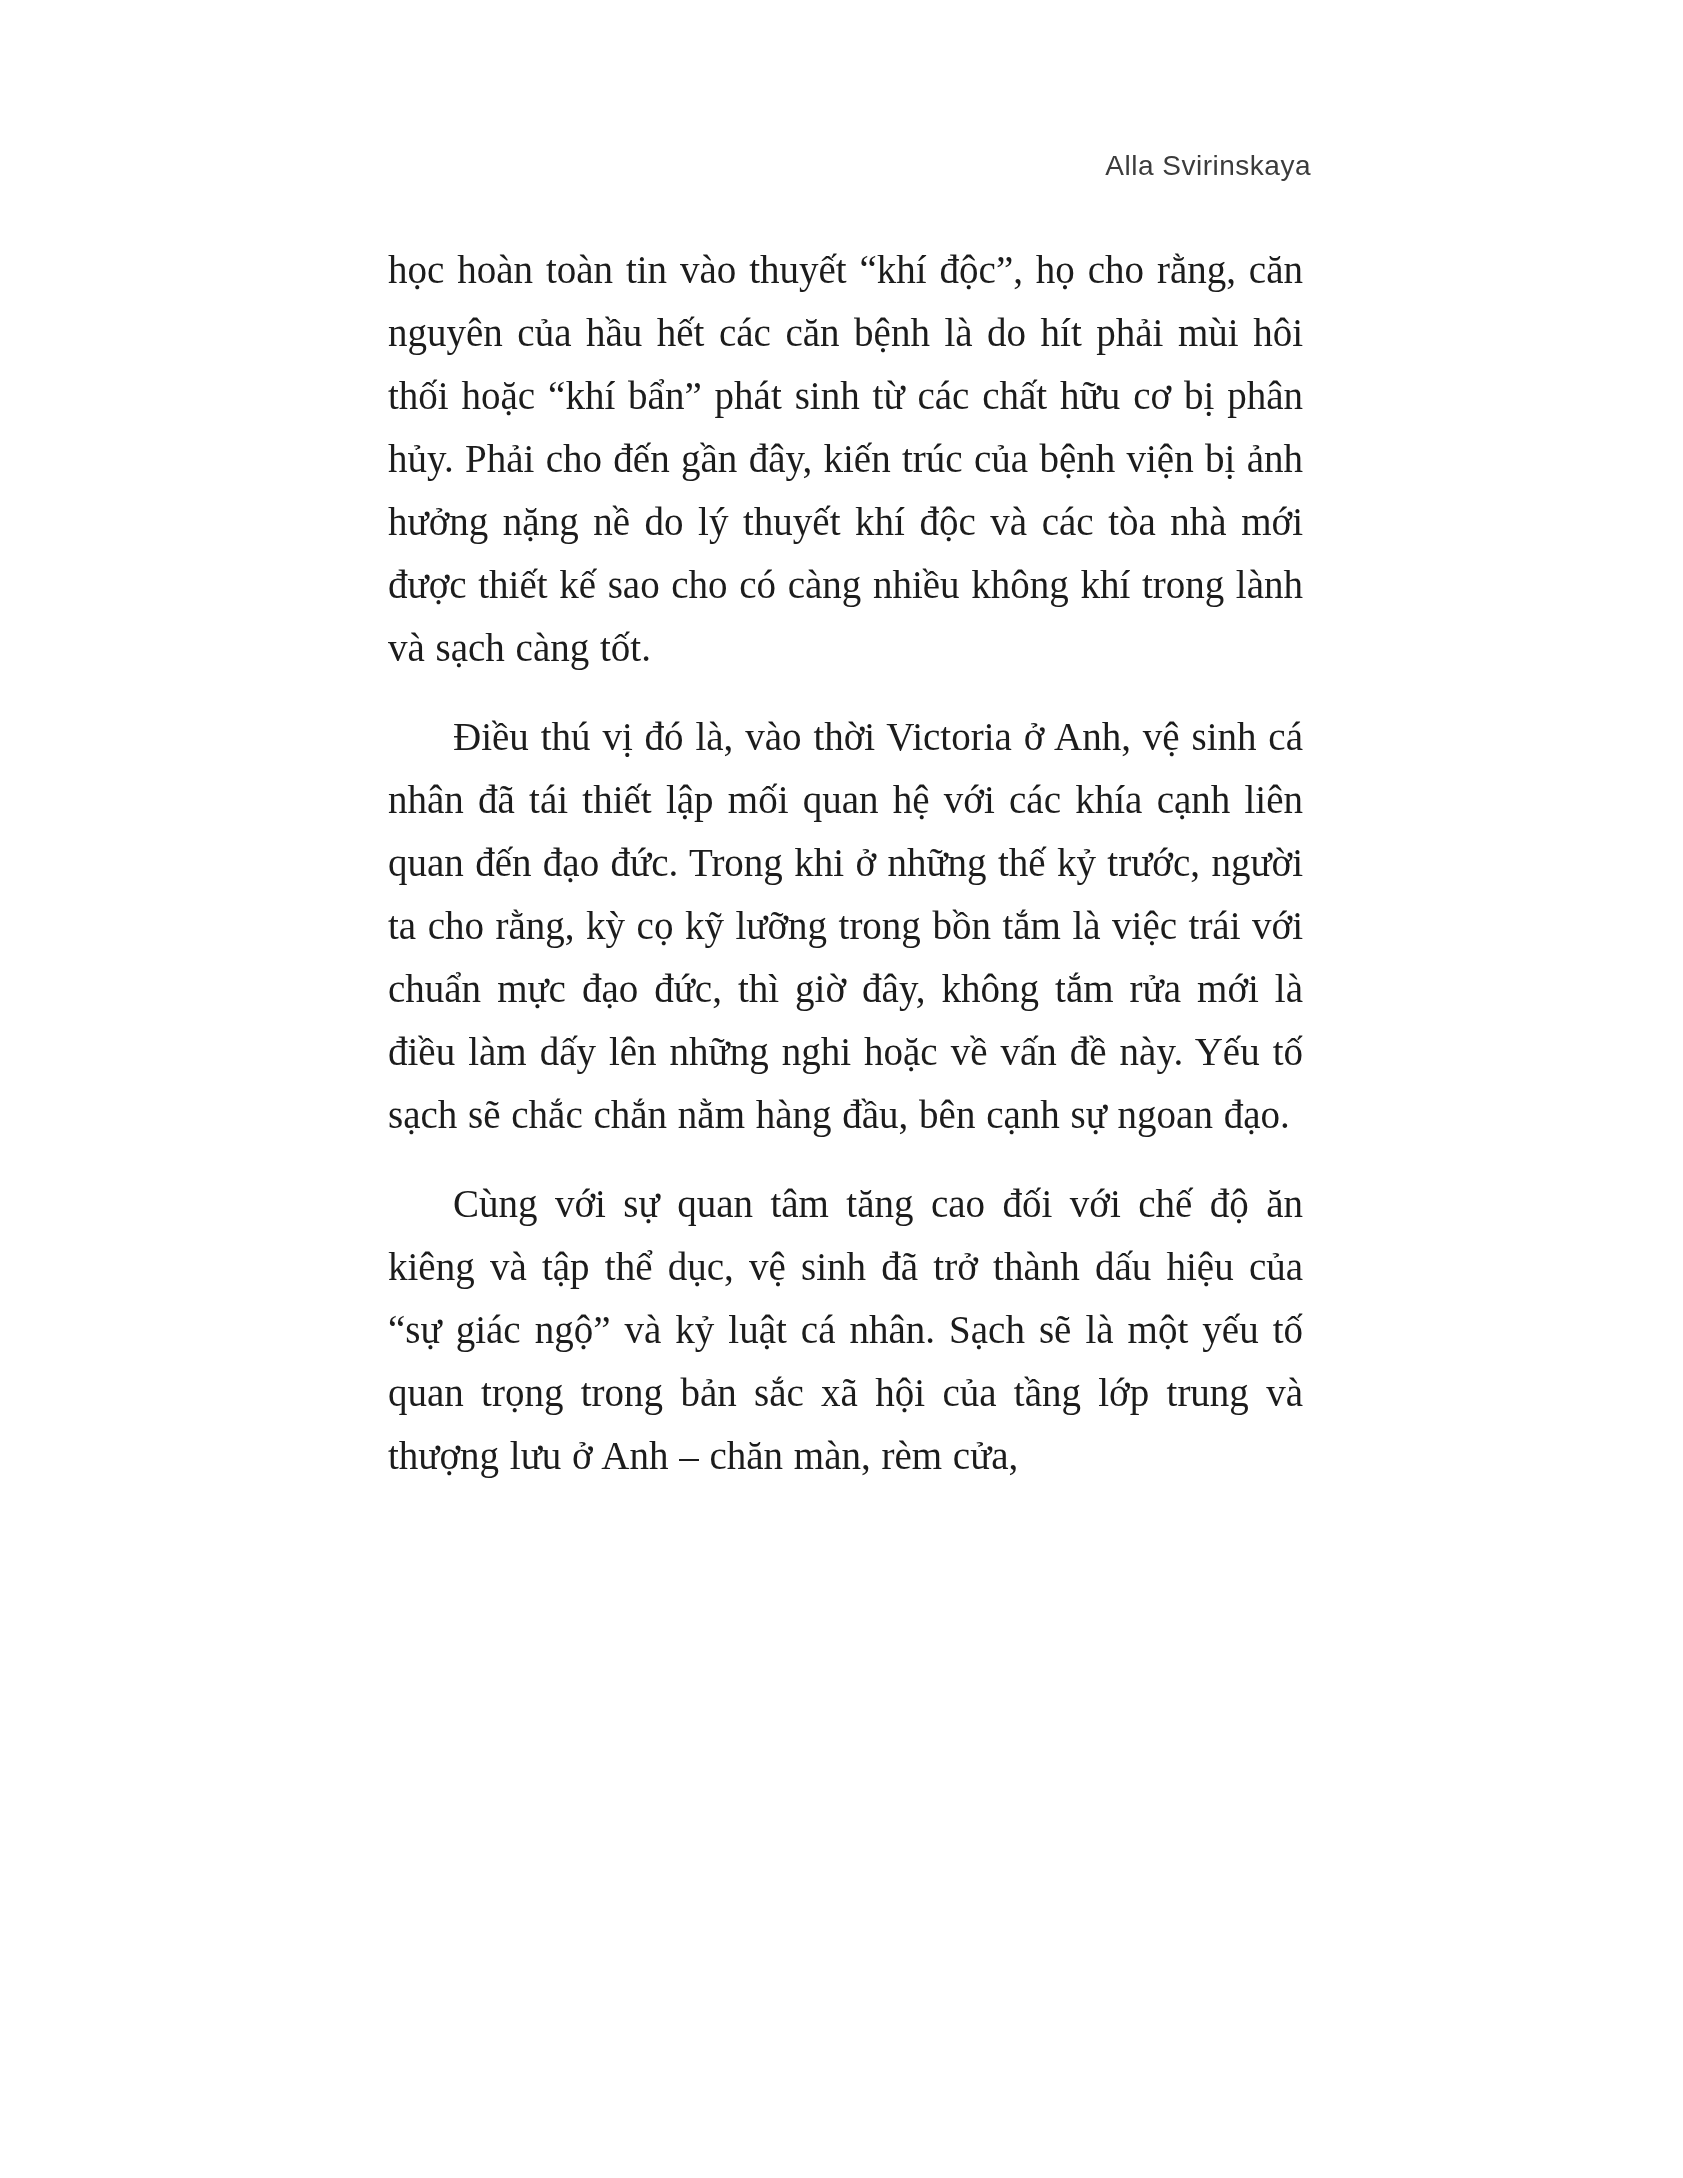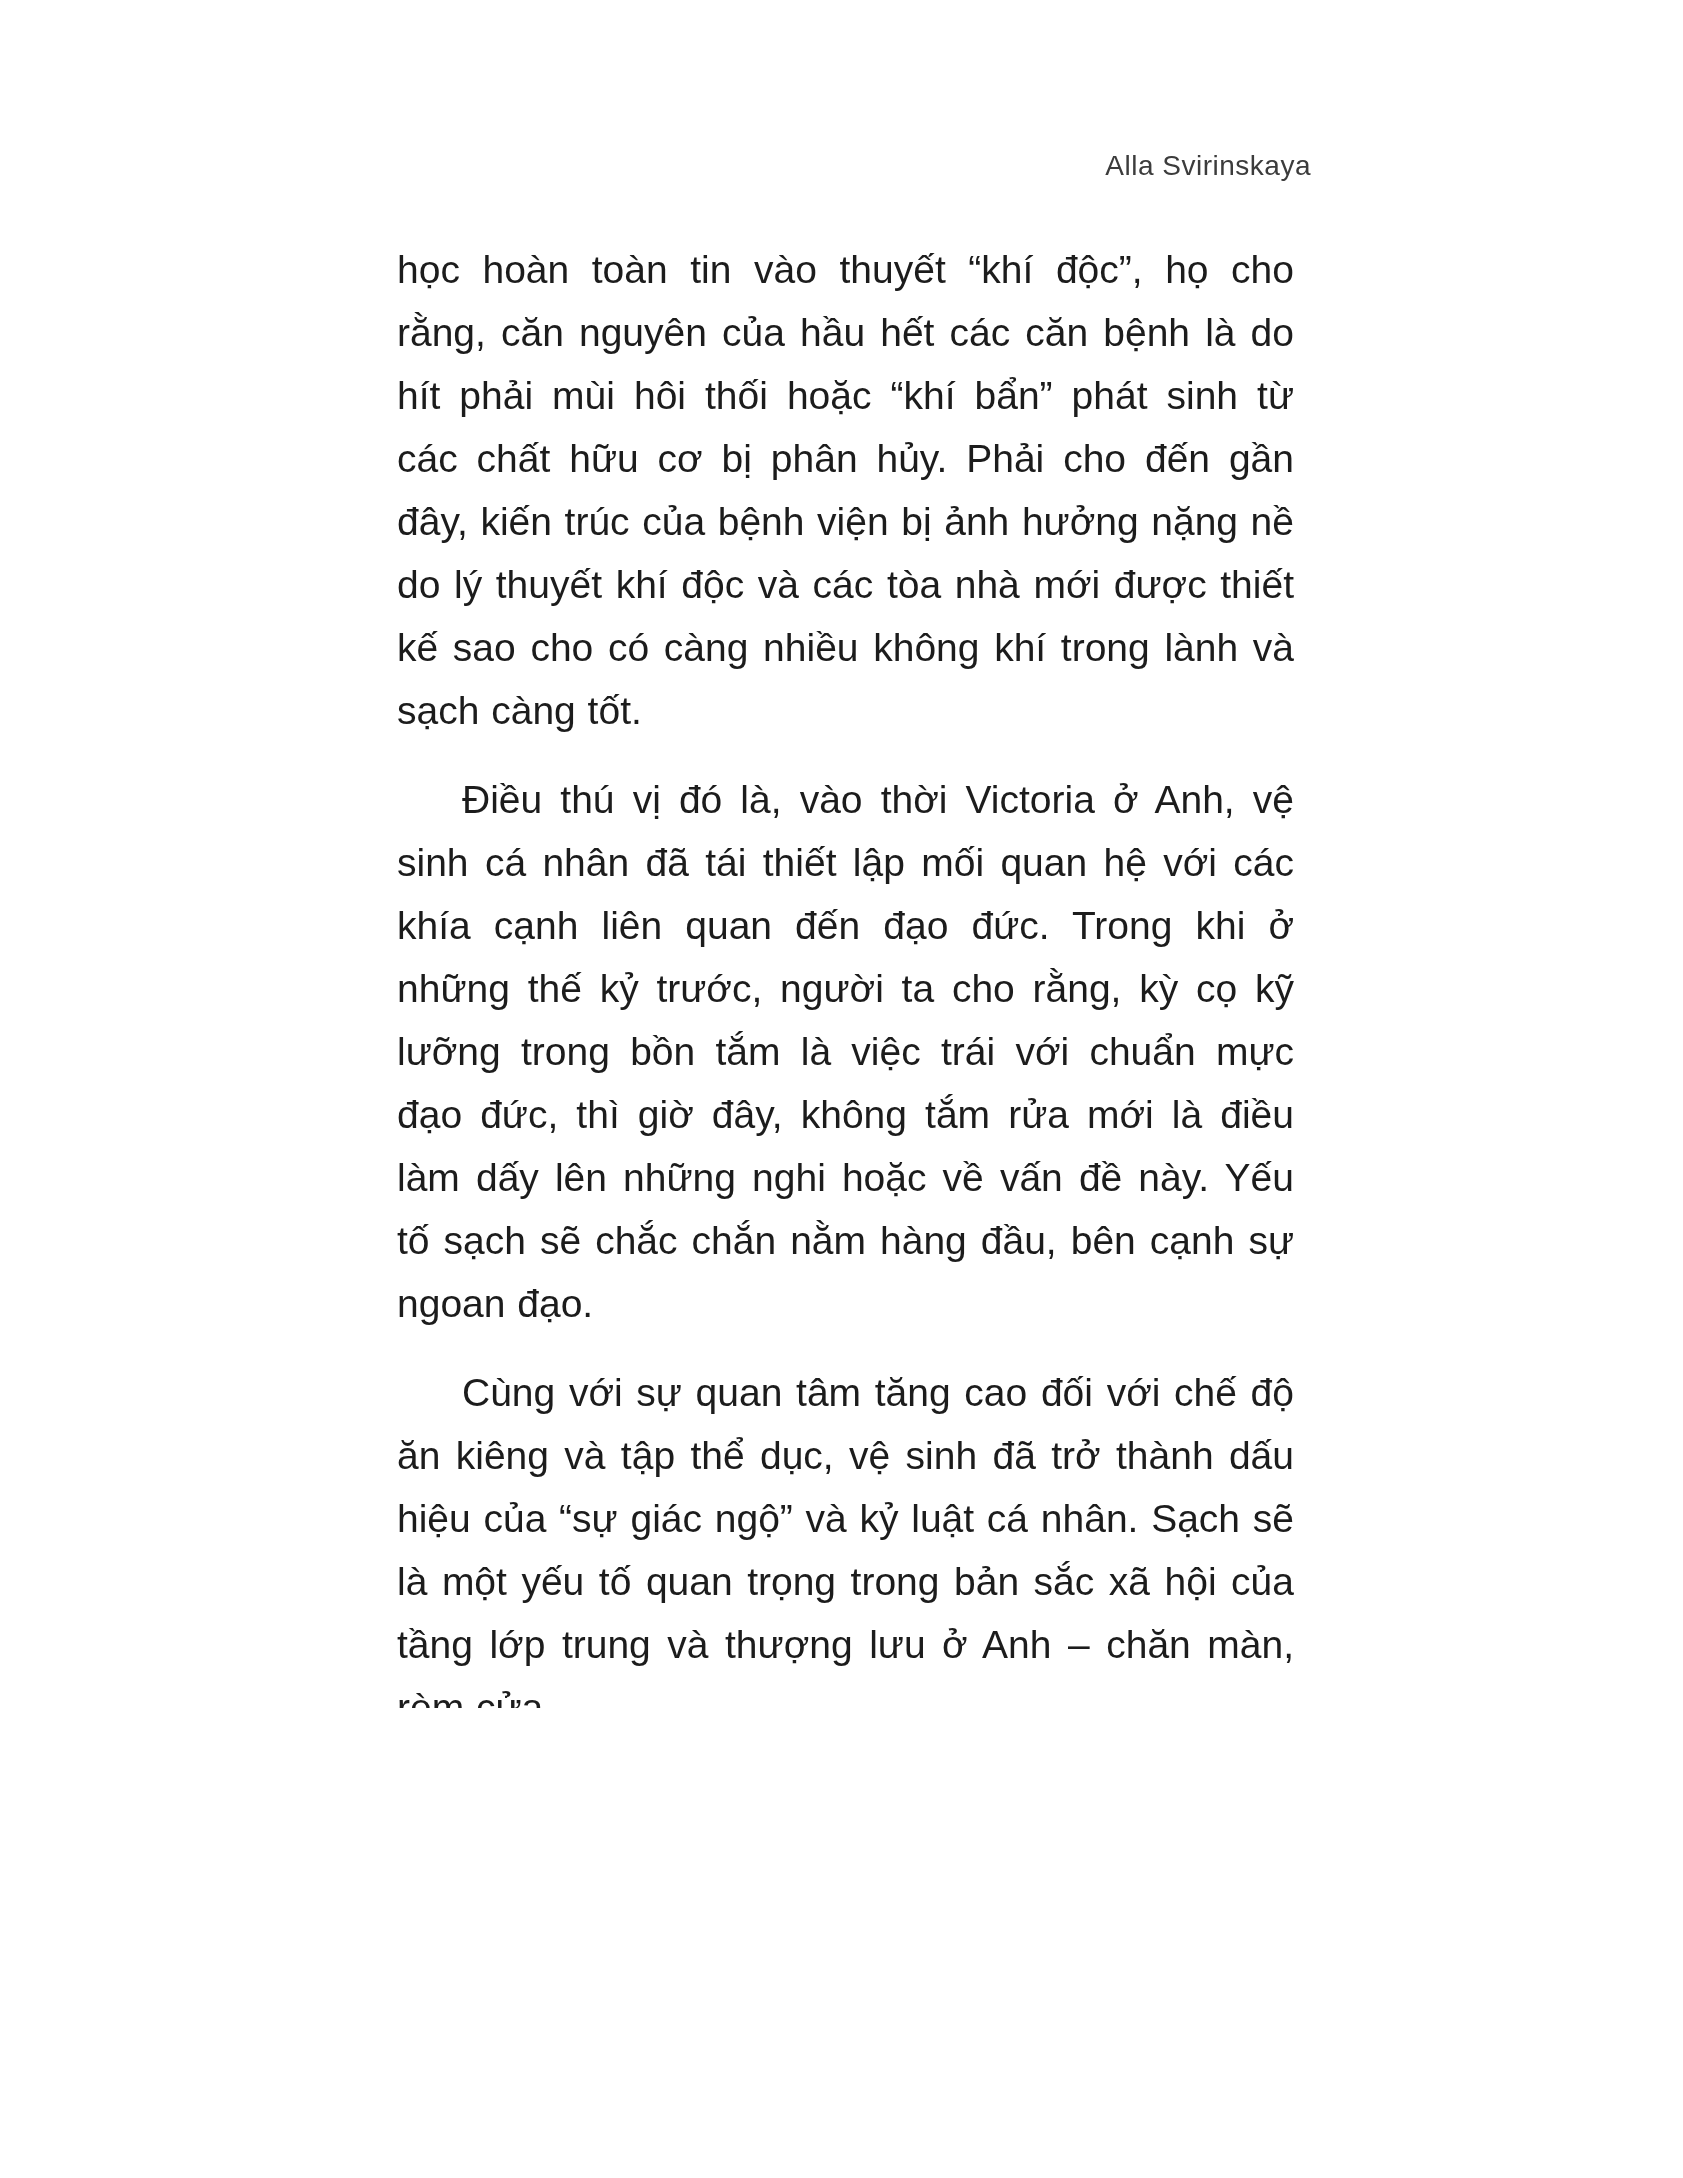--- a/index.html
+++ b/index.html
@@ -23,26 +23,26 @@
   .running-header {
     font-family: "Liberation Sans", sans-serif;
     font-size: 28px;
     line-height: 34px;
     color: #3c3c3c;
     text-align: right;
     margin-bottom: 55px;
     letter-spacing: 0.5px;
   }
   .page-body p.para {
-    font-family: Liberation Sans, sans-serif;
+    font-family: Liberation Serif, serif;
     font-size: 39px;
     line-height: 63px;
     color: #1c1c1c;
     text-align: justify;
-    margin: 17px;
+    margin: 8px;
     word-spacing: 1px;
   }
   .page-body p.para.indent {
     text-indent: 65px;
     margin-top: 26px;
   }
   .page-number {
     position: absolute;
     left: 380px;
     top: 1897px;

